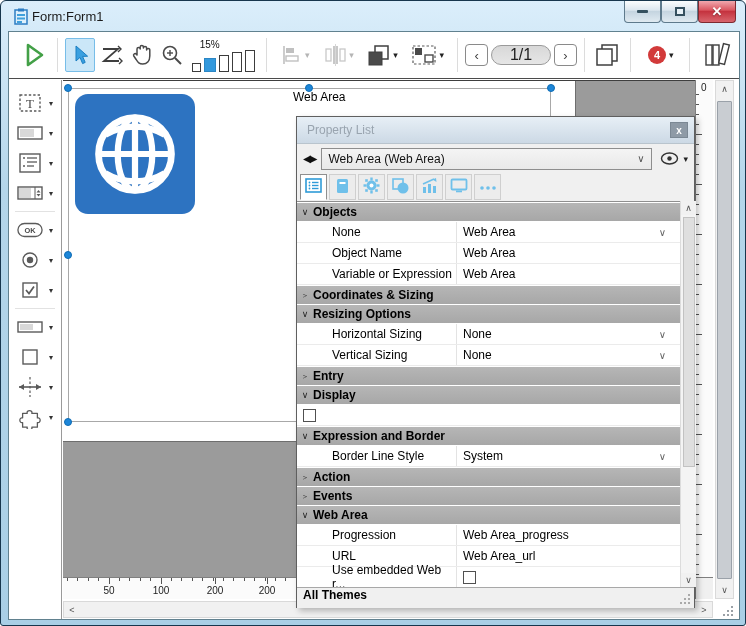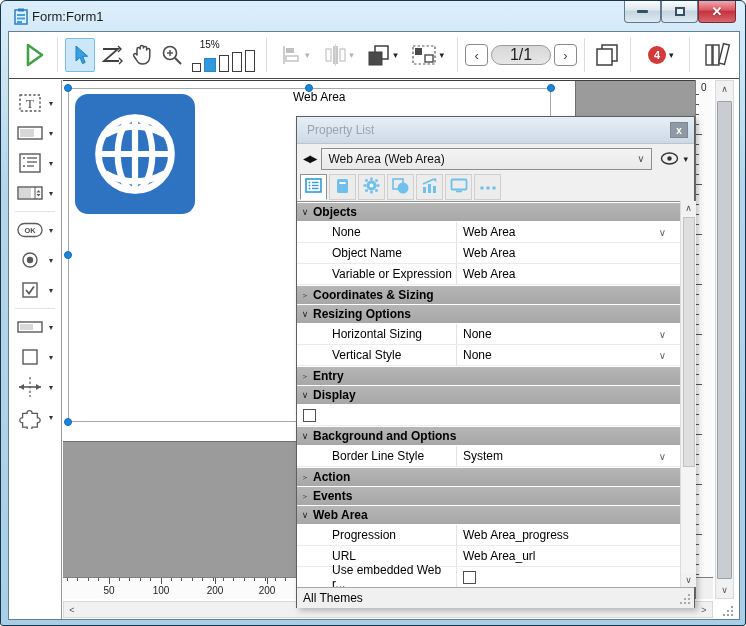--- a/index.html
+++ b/index.html
@@ -89,21 +89,21 @@
   .pl-hdr .chv { width:16px; text-align:center; font-size:9px; color:#222; }
   .pl-hdr .lbl { font-weight:bold; font-size:12px; color:#000; }
   .pl-row { height:21px; display:flex; align-items:center; border-bottom:1px solid #ebebeb; position:relative; }
   .pl-row .lbl { width:160px; padding-left:35px; font-size:12px; color:#000; border-right:1px solid #e3e3e3; height:100%; display:flex; align-items:center; }
   .pl-row .val { padding-left:6px; font-size:12px; color:#000; }
   .pl-row .vchev { position:absolute; right:14px; color:#666; font-size:10px; }
   .cb { width:13px; height:13px; border:1px solid #505050; background:#fff; margin-left:6px; display:inline-block; }
   .pscroll { position:absolute; left:383px; top:84px; width:16px; height:386px; background:#f4f4f4; border-left:1px solid #dcdcdc; }
   .pscroll .sbtn { width:15px; height:14px; }
   .pthumb { position:absolute; left:2px; top:16px; width:12px; height:250px; background:#dfdfdf; border:1px solid #c2c2c2; }
-  .pfooter { position:absolute; left:0; top:470px; width:100%; height:21px; background:#f0f0f0; border-top:1px solid #a8a8a8; display:flex; align-items:center; padding-left:6px; font-size:12px; color:#000; }
+  .pfooter { position:absolute; left:0; top:470px; width:100%; height:21px; background:#f0f0f0; border-top:1px solid #a8a8a8; display:flex; align-items:flex-start; padding-left:6px; font-size:12px; color:#000;font-weight:bold; }
   .pgrip { position:absolute; right:3px; bottom:3px; width:12px; height:12px; }
   .pgrip i { position:absolute; width:2px; height:2px; background:#aaa; }
 </style>
 </head>
 <body>
 
 <div class="window">
 
   <div class="titlebar">
     <svg class="app-icon" viewBox="0 0 16 17">
@@ -618,38 +618,38 @@
         <div class="pl-hdr">
           <span class="chv">∨</span>
           <span class="lbl">Resizing Options</span>
         </div>
         <div class="pl-row">
           <div class="lbl">Horizontal Sizing</div>
           <div class="val">None</div>
           <span class="vchev">∨</span>
         </div>
         <div class="pl-row">
-          <div class="lbl">Vertical Style</div>
+          <div class="lbl">Vertical Sizing</div>
           <div class="val">None</div>
           <span class="vchev">∨</span>
         </div>
         <div class="pl-hdr">
           <span class="chv" style="font-size: 8px; color: rgb(51, 51, 51);">＞</span>
           <span class="lbl">Entry</span>
         </div>
         <div class="pl-hdr">
           <span class="chv">∨</span>
           <span class="lbl">Display</span>
         </div>
         <div class="pl-row">
           <span class="cb"></span>
         </div>
         <div class="pl-hdr">
           <span class="chv">∨</span>
-          <span class="lbl">Background and Options</span>
+          <span class="lbl">Expression and Border</span>
         </div>
         <div class="pl-row">
           <div class="lbl">Border Line Style</div>
           <div class="val">System</div>
           <span class="vchev">∨</span>
         </div>
         <div class="pl-hdr">
           <span class="chv" style="font-size: 8px; color: rgb(51, 51, 51);">＞</span>
           <span class="lbl">Action</span>
         </div>

